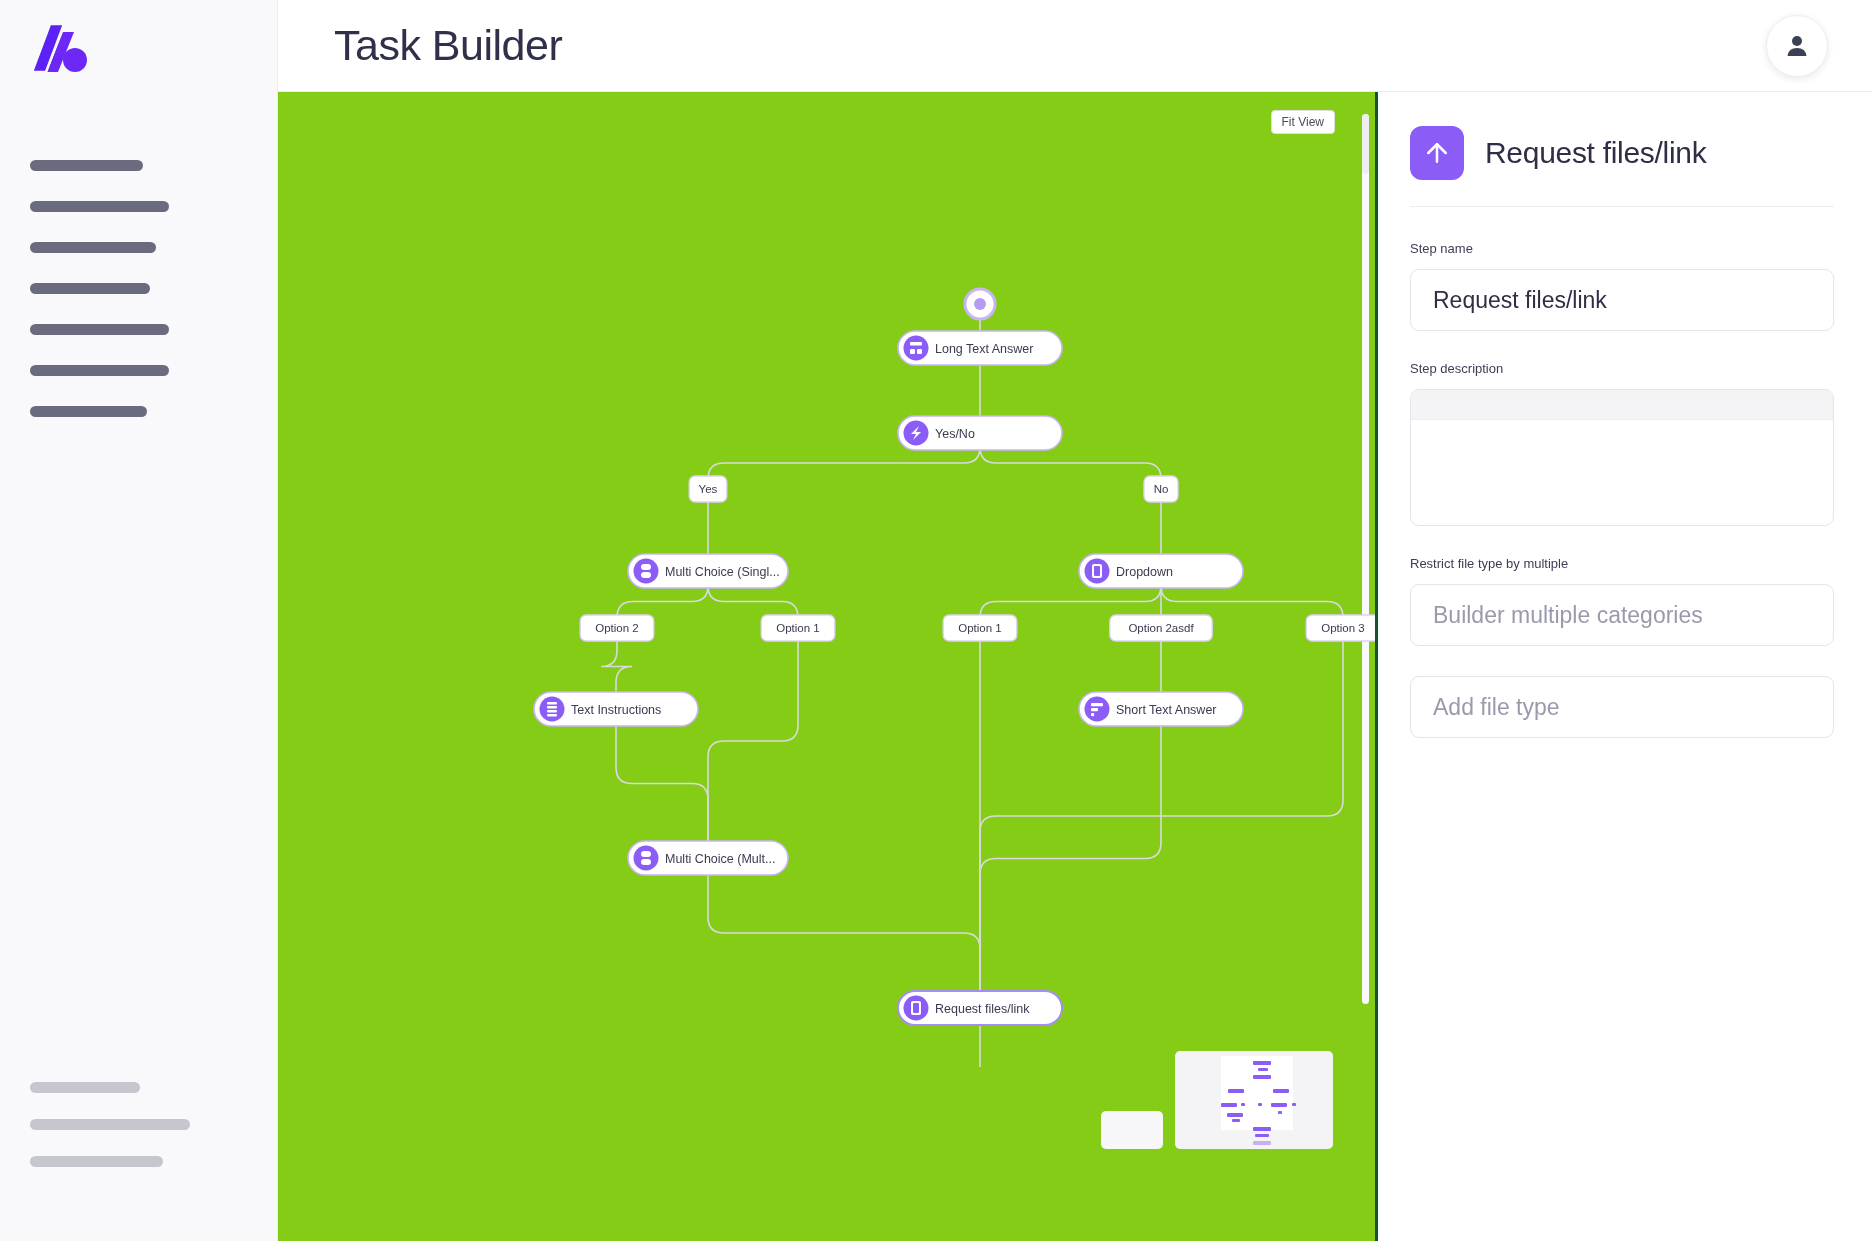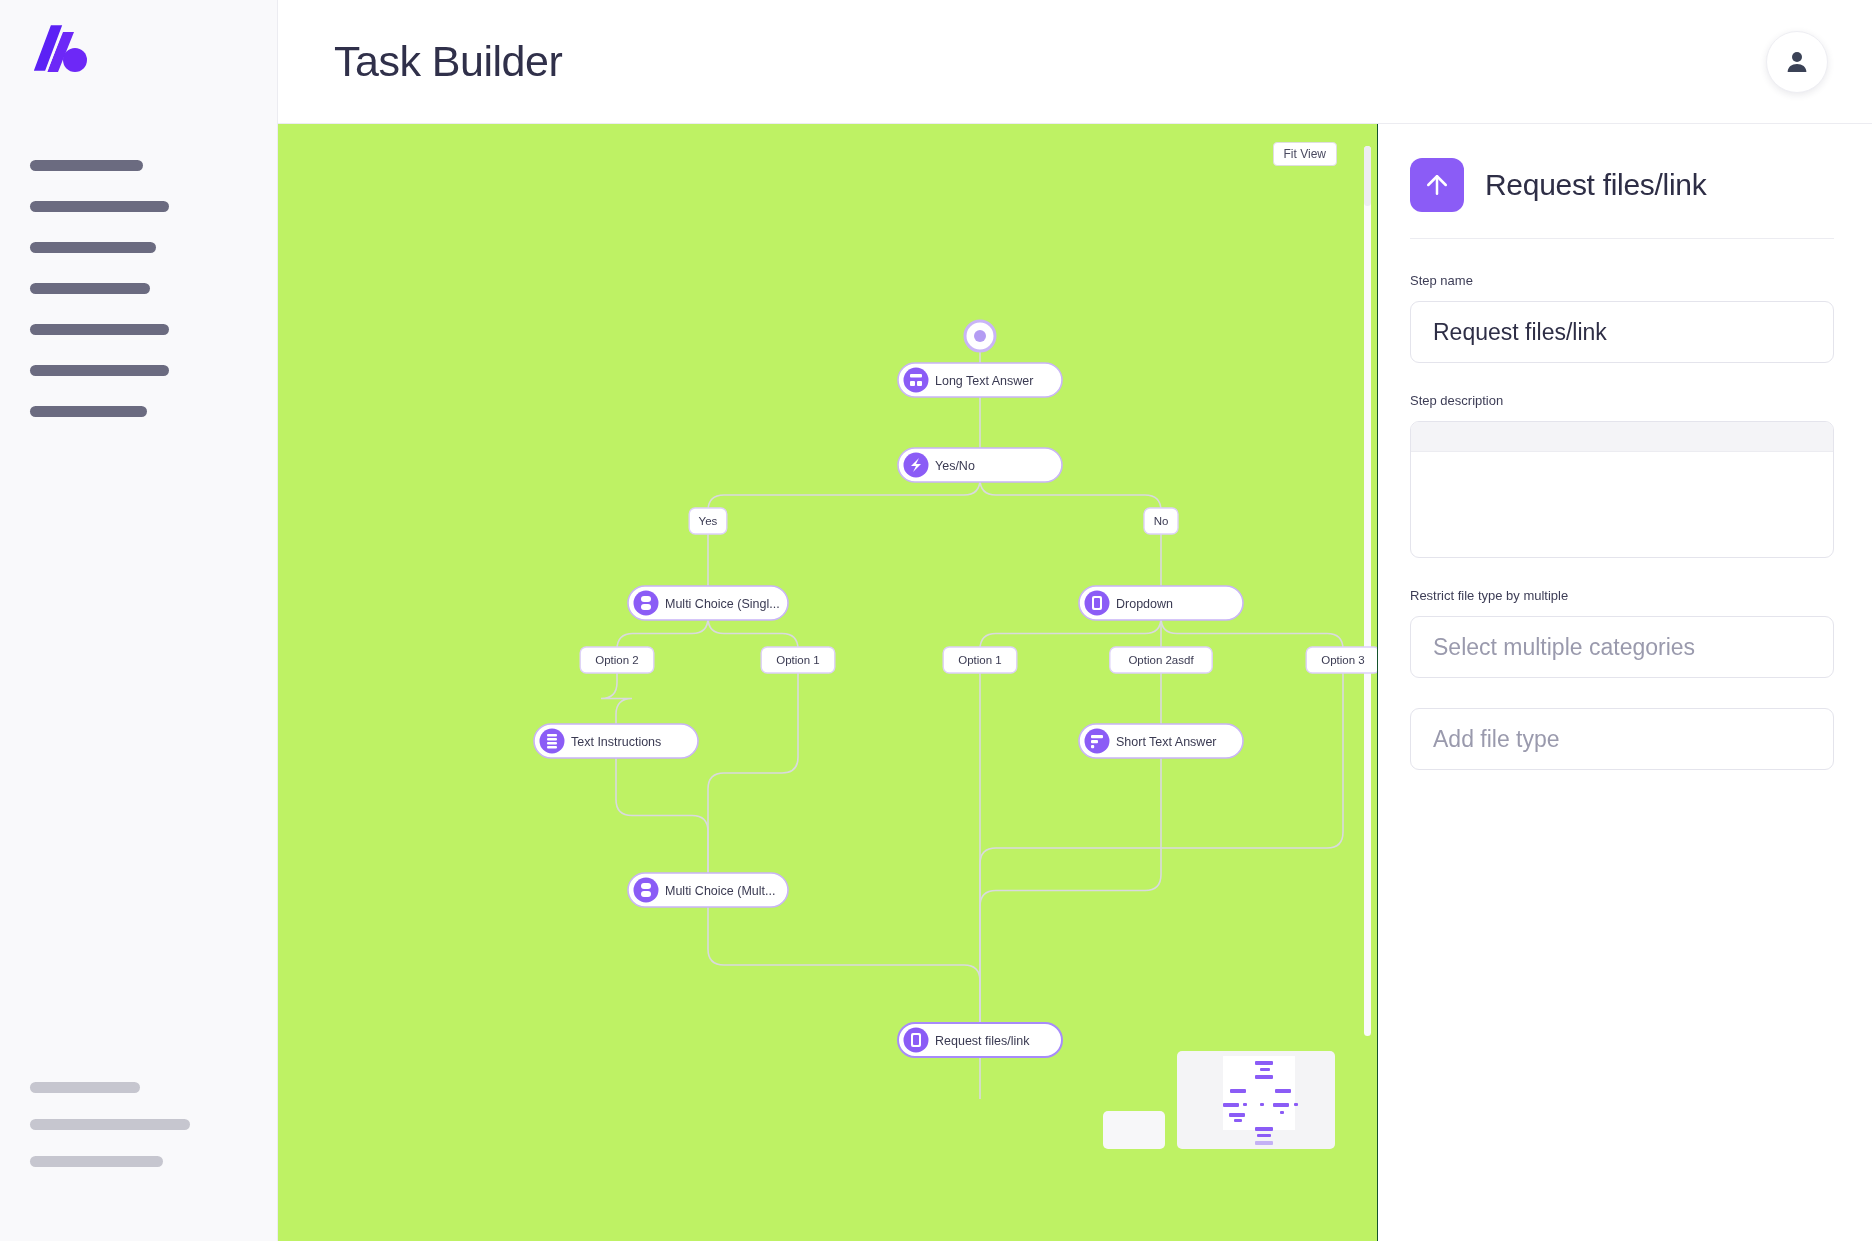--- a/index.html
+++ b/index.html
@@ -21,36 +21,36 @@
   .logo { position: absolute; left: 30px; top: 22px; width: 62px; height: 52px; }
   .skel-top { position: absolute; left: 0; top: 160px; width: 278px; }
   .skel-bot { position: absolute; left: 0; bottom: 48px; width: 278px; }
   .bar { height: 11px; border-radius: 6px; margin-bottom: 30px; }
   .bar.dark { background: #6b6b80; }
   .bar.light { background: #c6c6cf; margin-bottom: 26px; }
 
   
   .main { flex: 1; display: flex; flex-direction: column; min-width: 0; }
   .topbar {
-    height: 124px; background: #fff; border-bottom: 1px solid #ececf1;
+    height: 92px; background: #fff; border-bottom: 1px solid #ececf1;
     display: flex; align-items: center; justify-content: space-between;
     padding: 0 44px 0 56px; flex: none;
   }
   .page-title { font-size: 43px; font-weight: 500; color: #30304a; letter-spacing: -0.5px; }
   .avatar {
     width: 62px; height: 62px; border-radius: 50%; background: #fff;
     border: 1px solid #eeeef3; box-shadow: 0 2px 7px rgba(40,40,70,.10);
     display: flex; align-items: center; justify-content: center;
   }
   .body-row { flex: 1; display: flex; min-height: 0; }
 
   
   .canvas {
-    position: relative; flex: 1; background: #bef264;
-    border-right: 1px solid #14532d; overflow: hidden;
+    position: relative; flex: 1; background: #84cc16;
+    border-right: 3px solid #14532d; overflow: hidden;
   }
   .fit-view {
     position: absolute; right: 40px; top: 18px; z-index: 5;
     background: #fff; border: 1px solid #dededf; border-radius: 4px;
     font-size: 12px; color: #4a4a60; padding: 5px 10px; line-height: 1;
   }
   .canvas-scroll {
     position: absolute; right: 6px; top: 22px; width: 7px; height: 890px;
     background: #fafafc; border-radius: 4px;
   }
@@ -313,21 +313,21 @@
 
         <div class="field">
           <div class="field-label">Step description</div>
           <div class="editor">
             <div class="editor-toolbar"></div>
           </div>
         </div>
 
         <div class="field">
           <div class="field-label">Restrict file type by multiple</div>
-          <div class="input placeholder">Select multiple categories</div>
+          <div class="input placeholder">Builder multiple categories</div>
         </div>
 
         <div class="field">
           <div class="input placeholder">Add file type</div>
         </div>
       </aside>
 
     </div>
   </div>
 </div>

